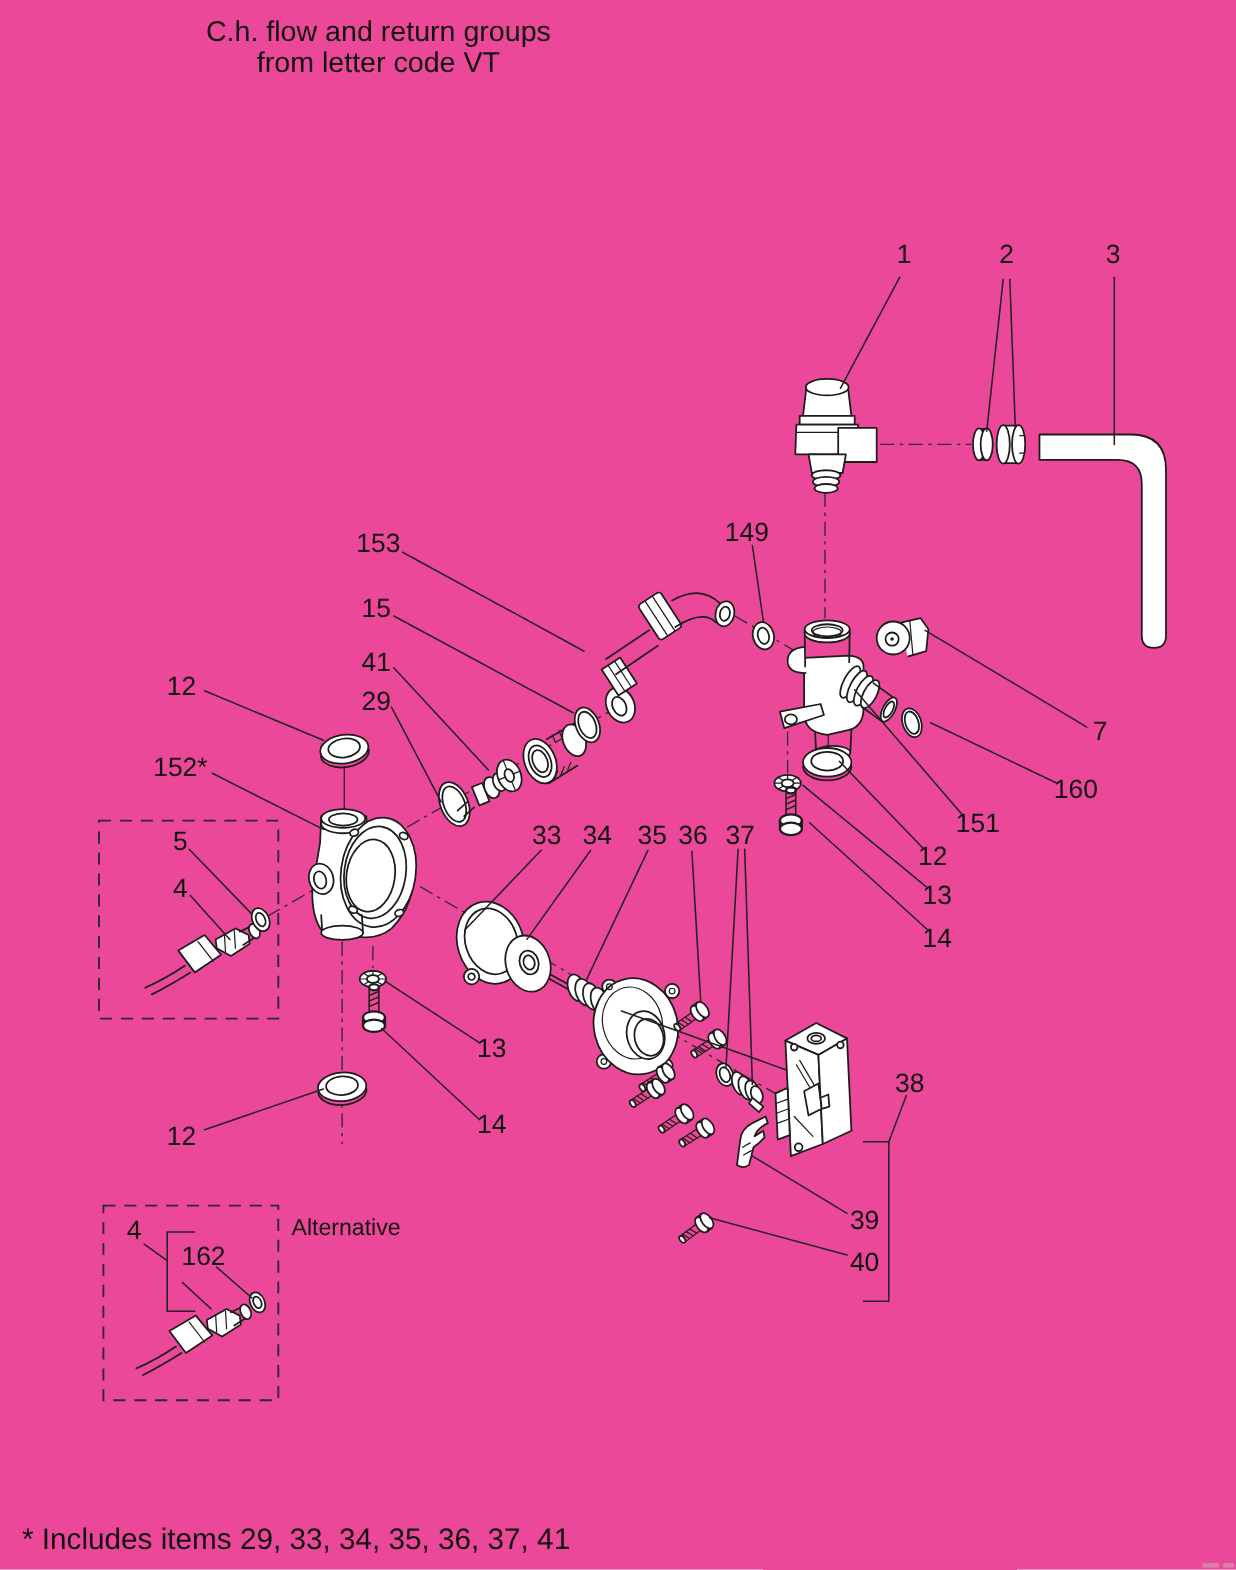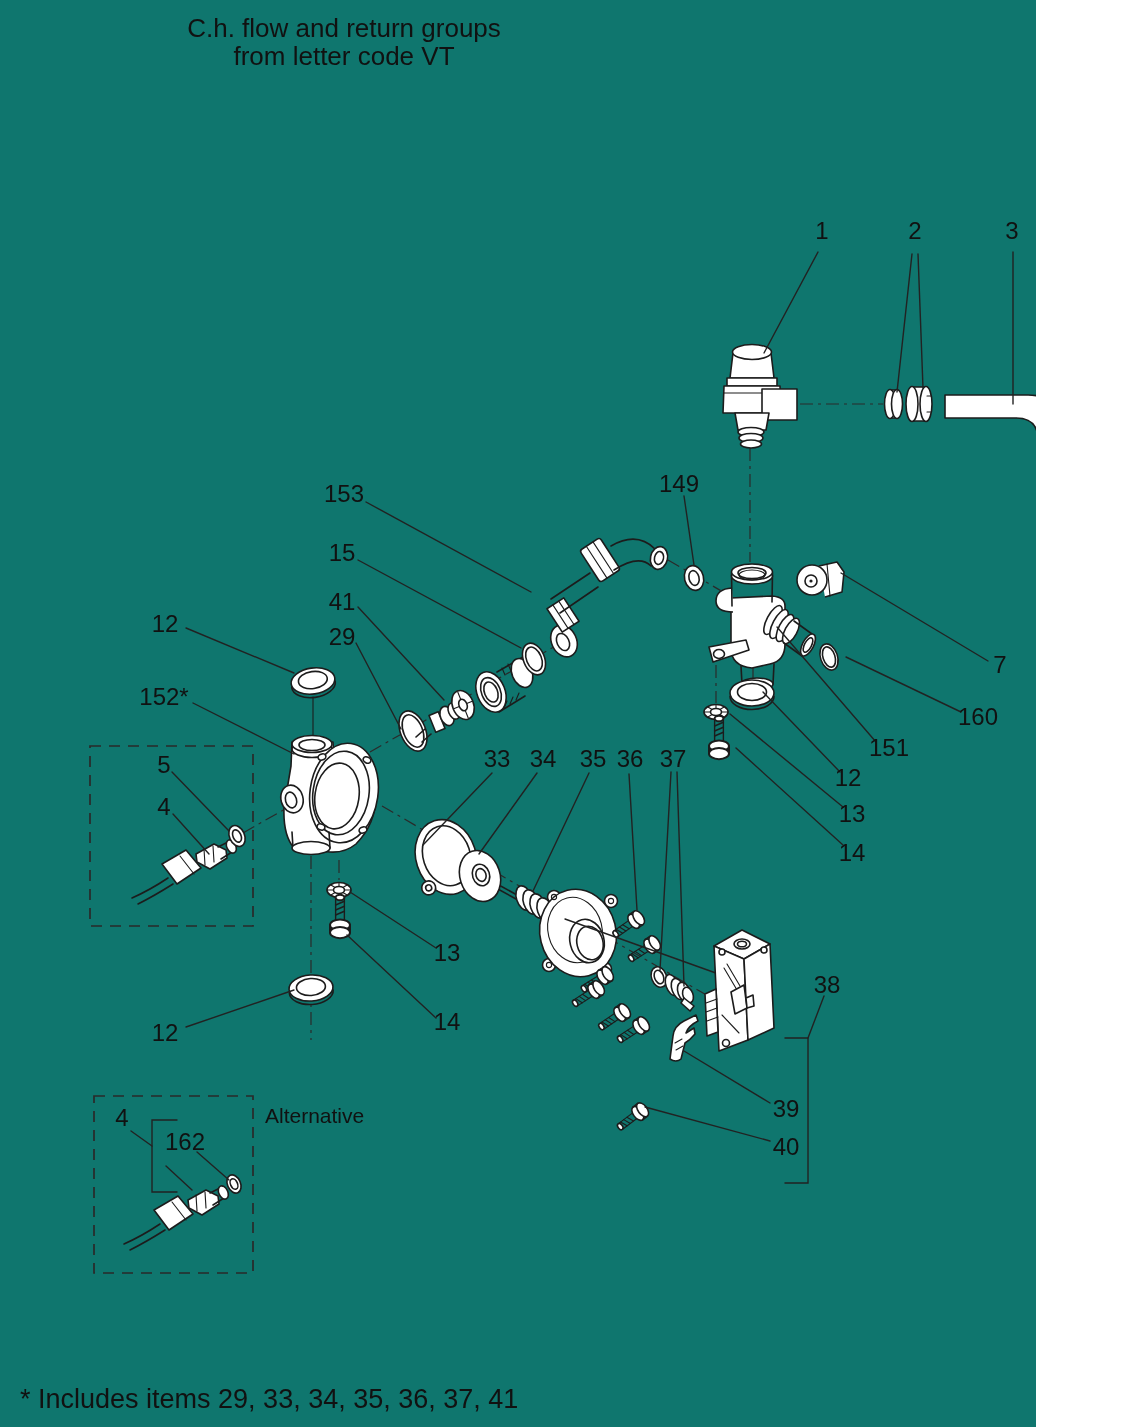--- a/index.html
+++ b/index.html
@@ -1,16 +1,16 @@
 <!DOCTYPE html>
 <html><head>
 <meta charset="utf-8">
 <style>
   html,body{margin:0;padding:0;background:#ffffff;}
-  .page{position:relative;width:1036px;height:1427px;background:#0f766e;overflow:hidden;
+  .page{position:relative;width:1124px;height:1427px;background:#ec4899;overflow:hidden;
         font-family:"Liberation Sans", sans-serif;}
   svg{position:absolute;left:0;top:0;}
   svg .ln{fill:none;stroke:#1c1c1c;stroke-width:1.6;stroke-linecap:round;stroke-linejoin:round;}
   svg .fw{fill:#ffffff;stroke:#1c1c1c;stroke-width:1.6;stroke-linejoin:round;}
   svg .thin{fill:none;stroke:#1c1c1c;stroke-width:1.1;stroke-linecap:round;}
   svg .leader{fill:none;stroke:#222;stroke-width:1.4;stroke-linecap:round;}
   svg .dashdot{fill:none;stroke:#2a2a2a;stroke-width:1.2;stroke-dasharray:13 5 3 5;}
   svg .boxdash{fill:none;stroke:#2a2a2a;stroke-width:1.7;stroke-dasharray:11 8;}
   svg .lbl{font-family:"Liberation Sans", sans-serif;font-size:24px;fill:#111;text-anchor:middle;}
   svg .ttl{font-family:"Liberation Sans", sans-serif;font-size:26px;fill:#111;text-anchor:middle;}

